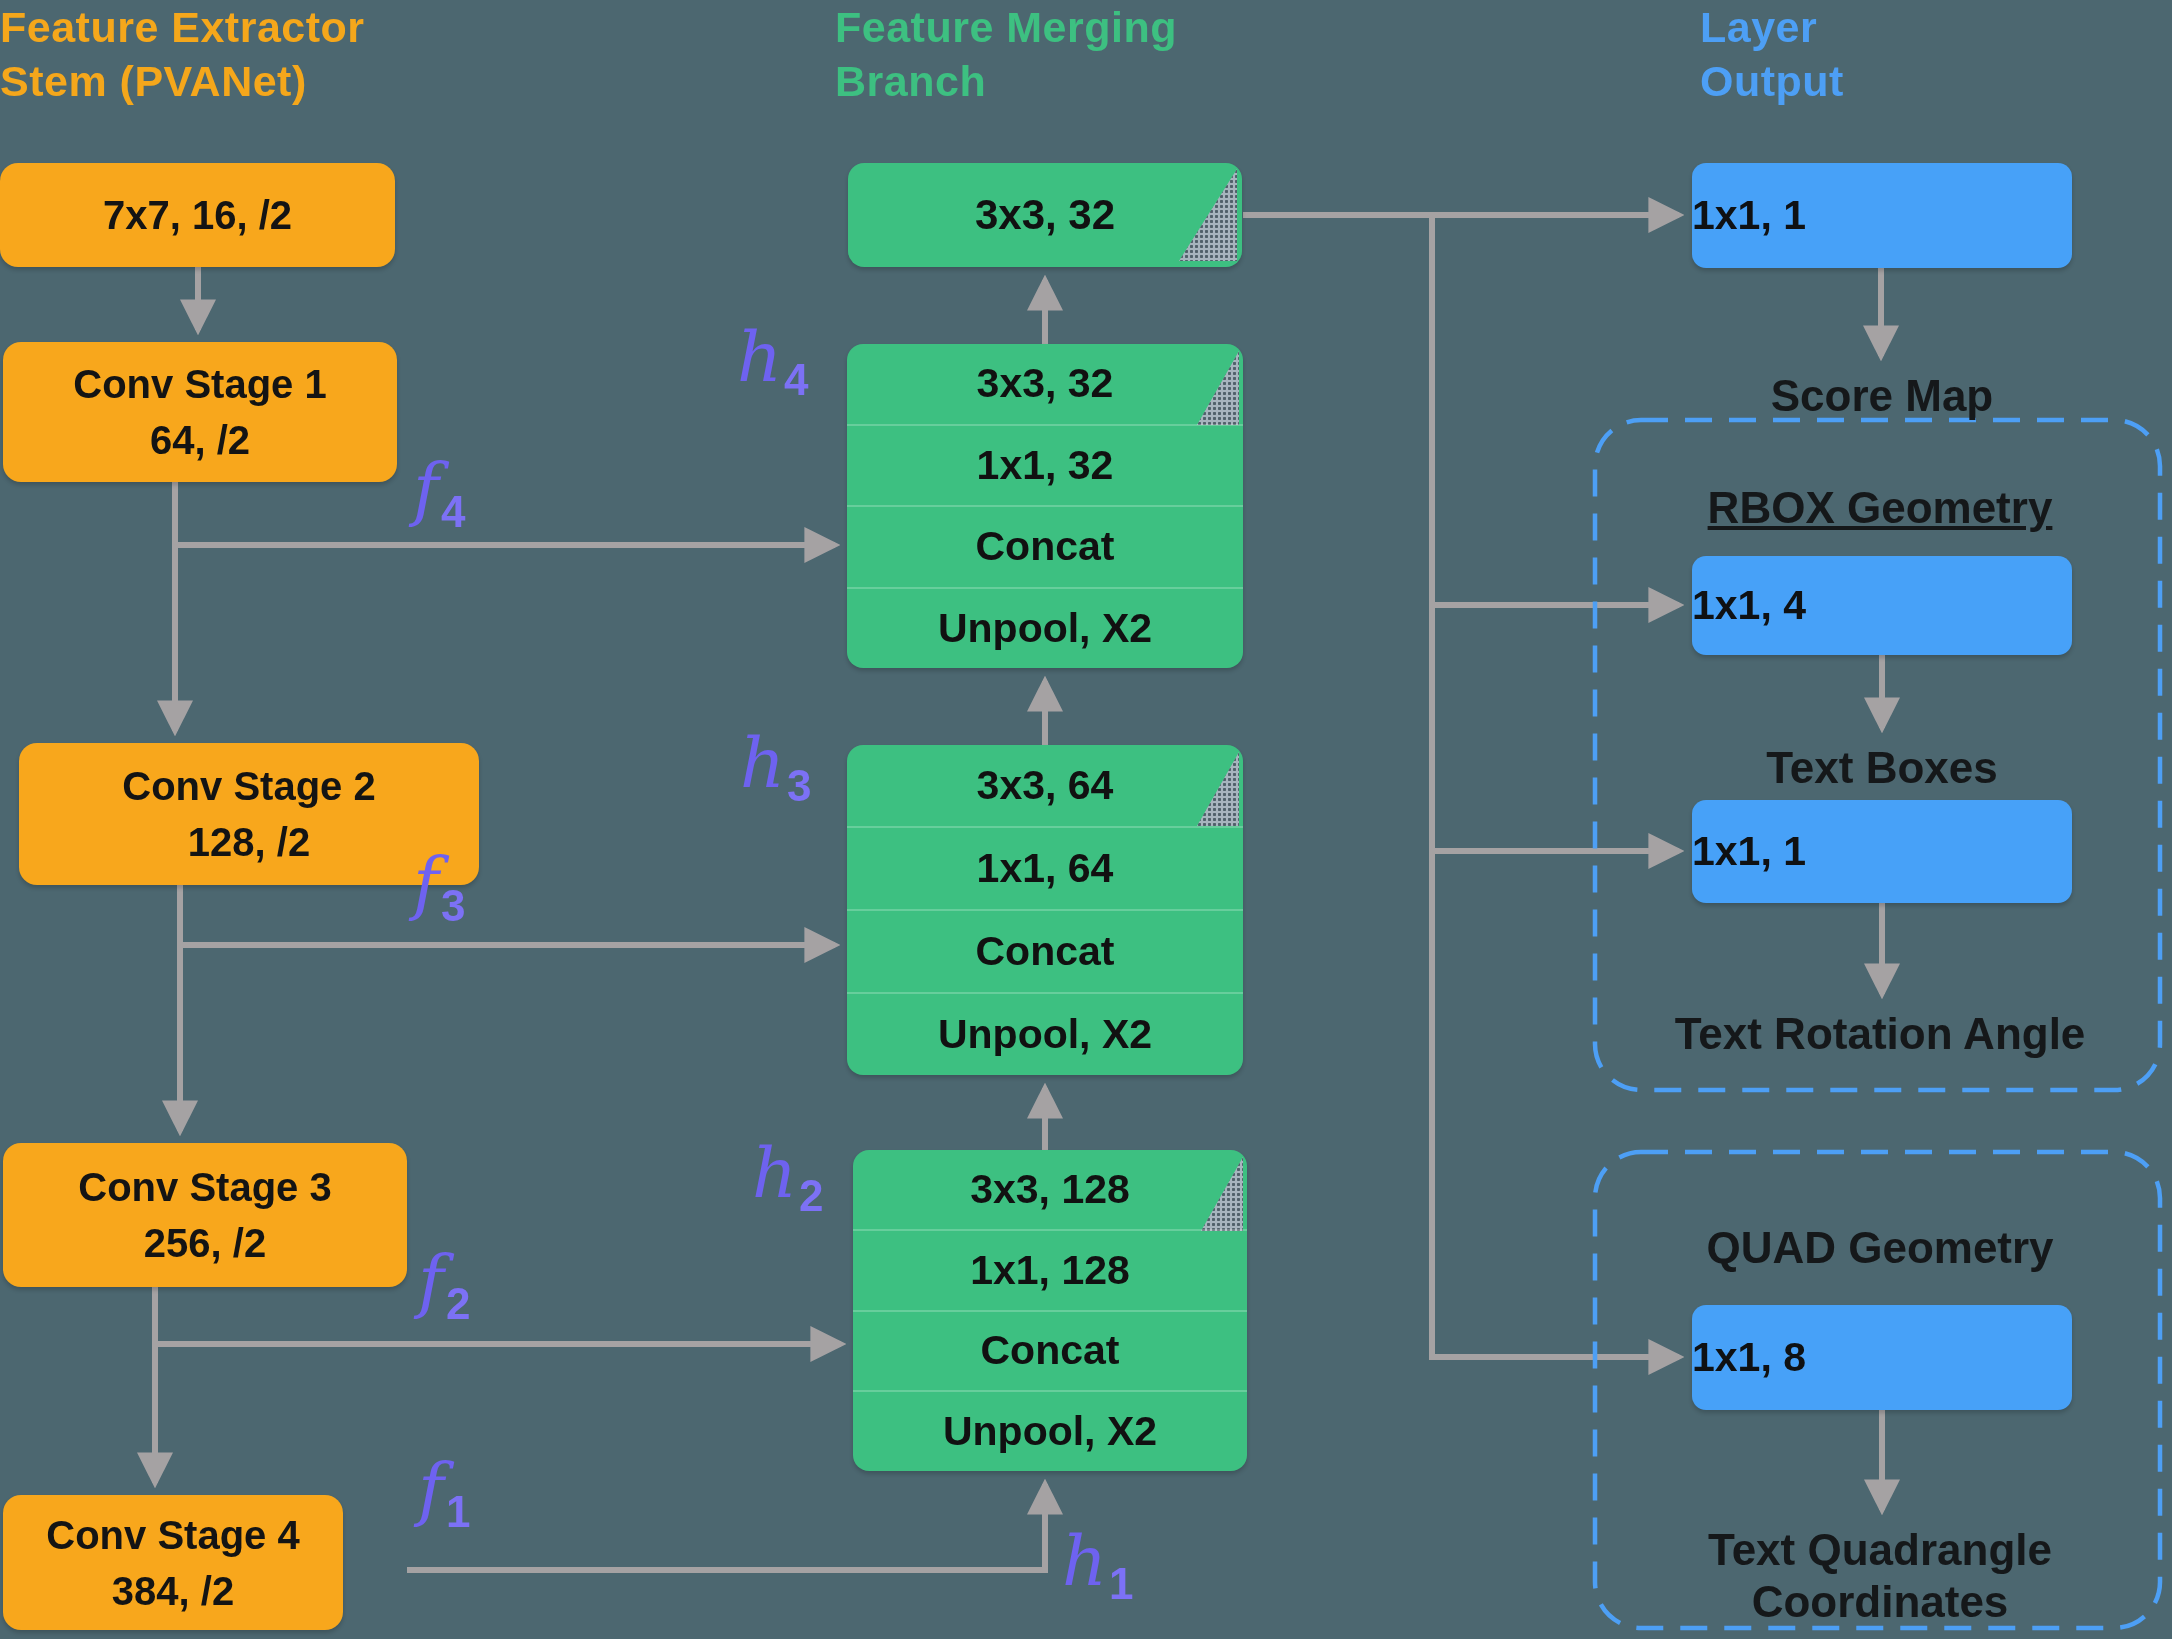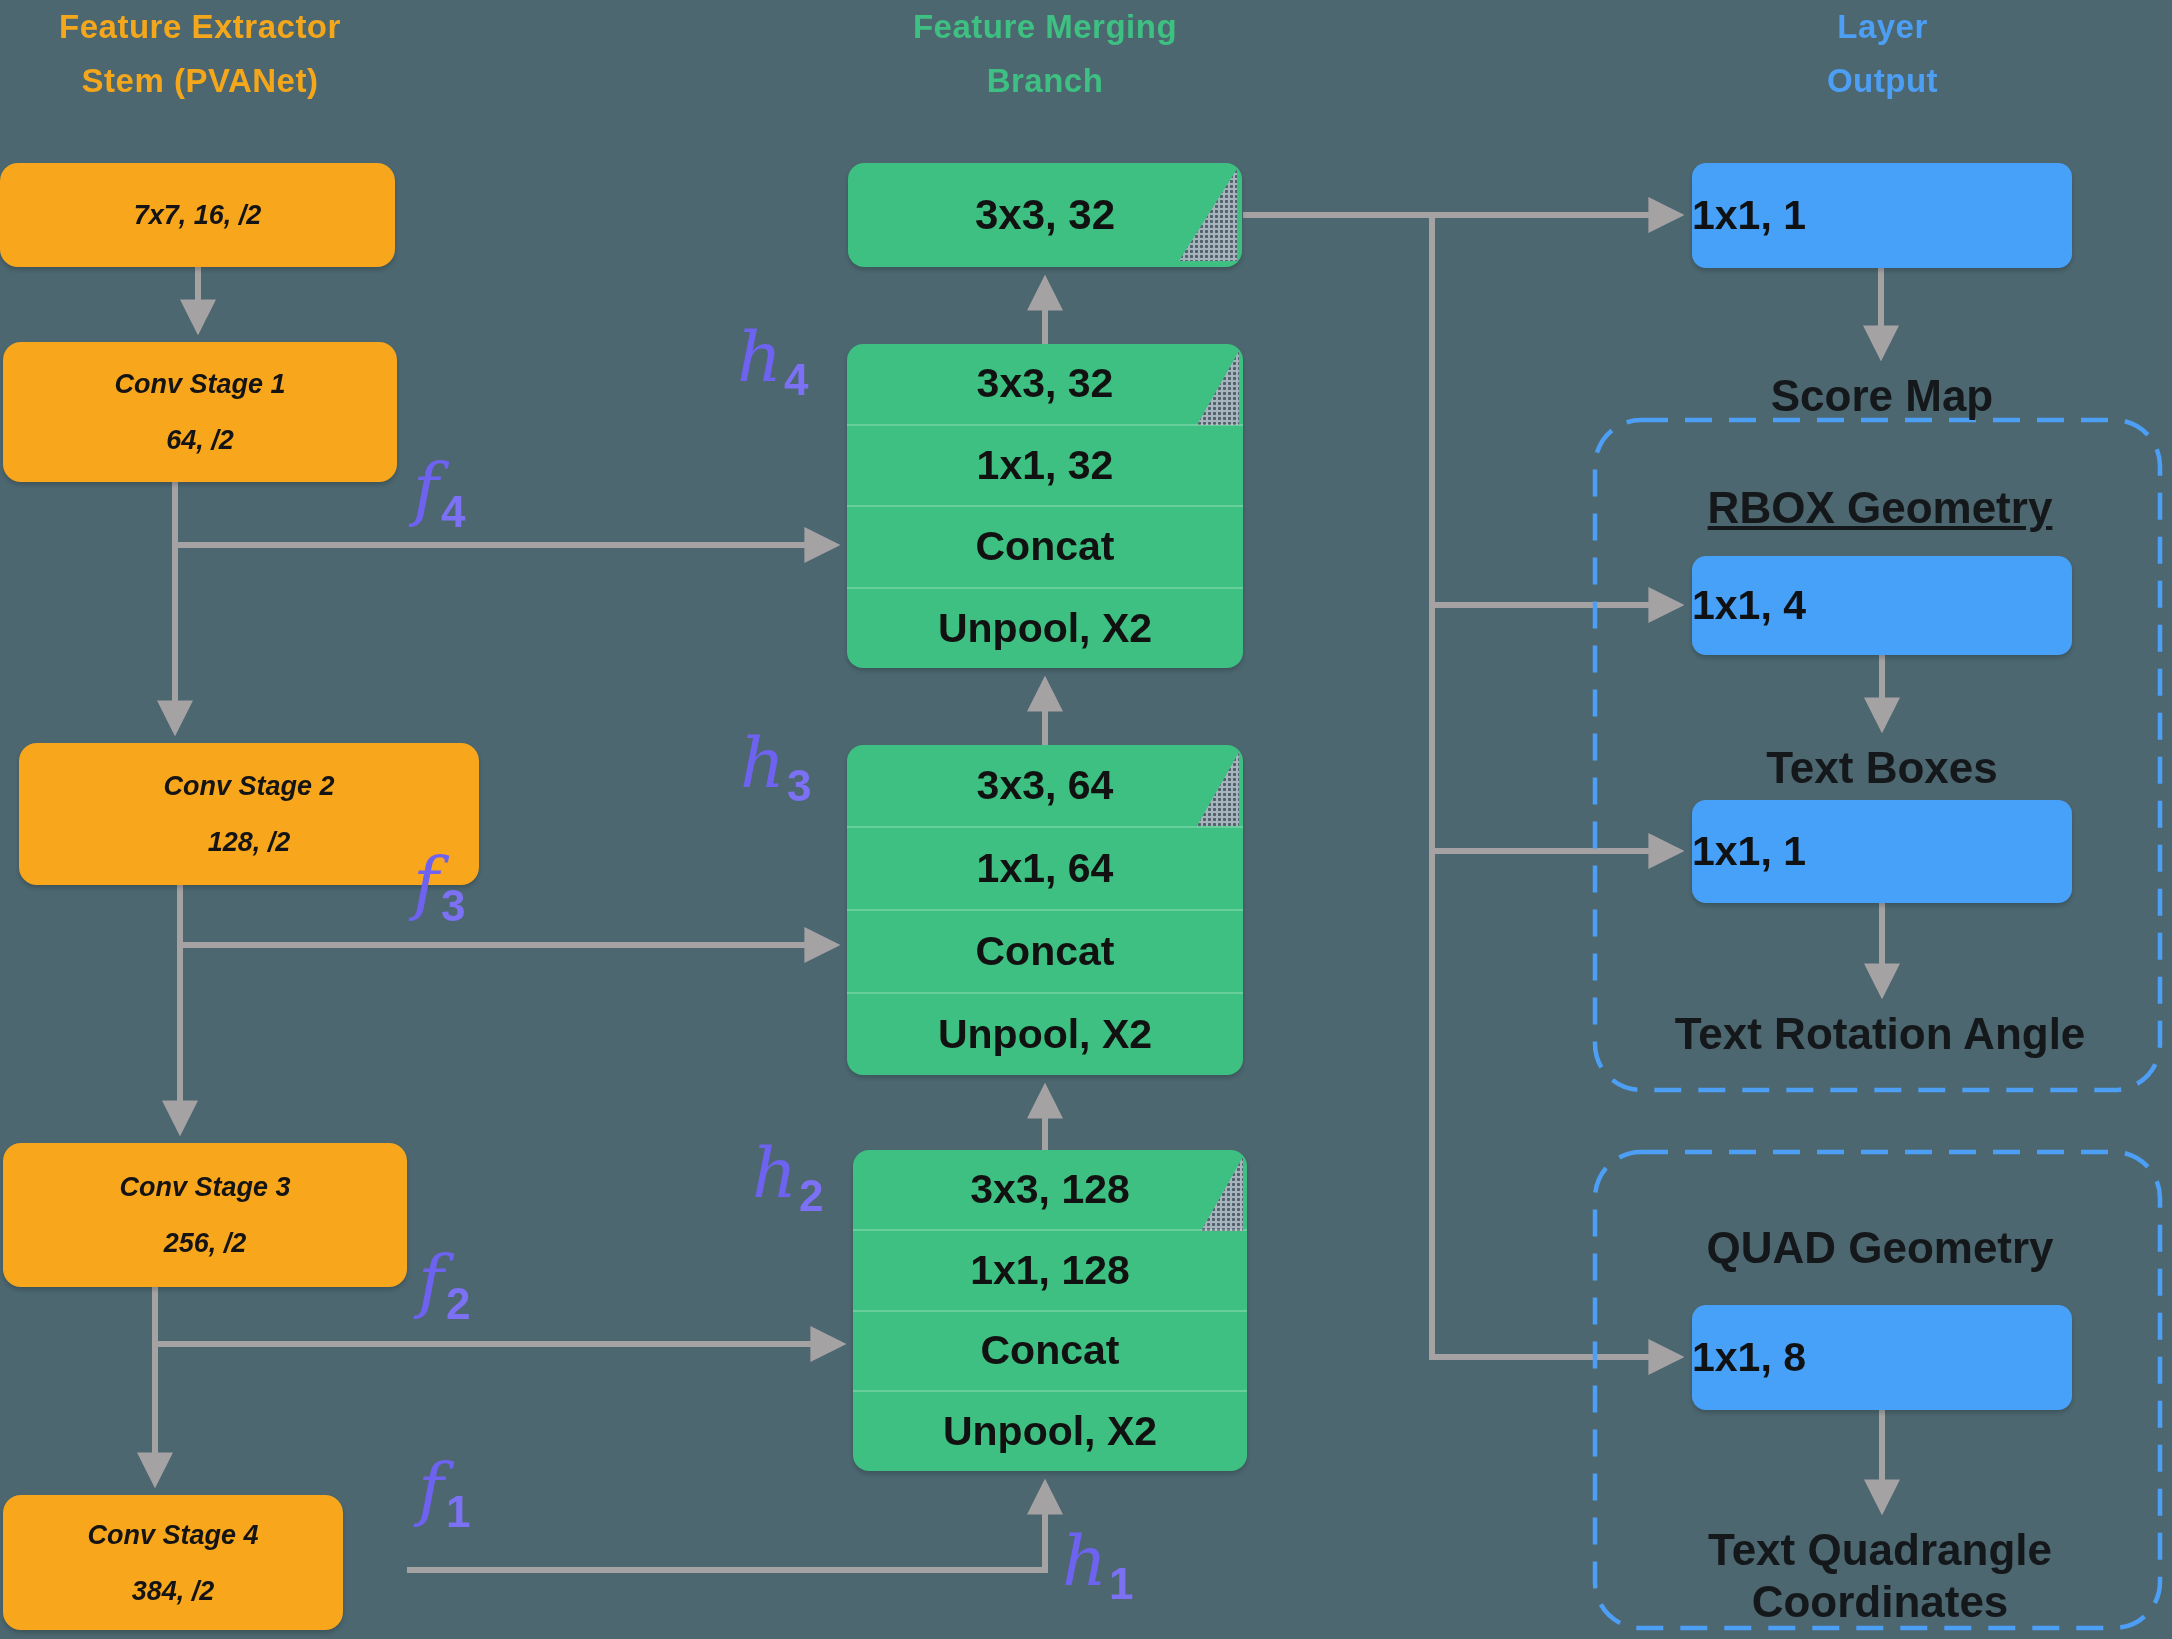--- a/index.html
+++ b/index.html
@@ -4,32 +4,31 @@
 <style>
   html,body { margin:0; padding:0; background:#4C6770; }
   .stage {
     position:relative; width:2172px; height:1639px; overflow:hidden;
     background:#4C6770;
     font-family:"Liberation Sans", sans-serif;
     -webkit-font-smoothing:antialiased;
   }
 
   
-  .hdr { position:absolute; text-align:center; font-weight:bold; font-size:33px; line-height:54px; letter-spacing:.5px; }
+  .hdr { position:absolute; font-weight:bold; font-size:43px; line-height:54px; letter-spacing:.5px; }
   .hdr-stem   { left:0;    top:8;  width:400px; color:#F5A71B; }
   .hdr-merge  { left:835px;top:8;  width:420px; color:#3DC081; }
   .hdr-output { left:1700px;top:8; width:365px; color:#4D9FF5; }
 
   
   .obox {
     position:absolute; background:#F8A71C; border-radius:18px;
     display:flex; flex-direction:column; align-items:center; justify-content:center;
-    color:#141414; font-weight:bold; font-size:27px; line-height:56px;
+    color:#141414; font-weight:bold; font-size:40px; line-height:56px;
     box-shadow:0 3px 4px rgba(0,0,0,.18);
-    font-style:italic;
   }
   .obox-1 { left:0;   top:163px;  width:395px; height:104px; }
   .obox-2 { left:3px; top:342px;  width:394px; height:140px; }
   .obox-3 { left:19px; top:743px;  width:460px; height:142px; }
   .obox-4 { left:3px; top:1143px; width:404px; height:144px; }
   .obox-5 { left:3px; top:1495px; width:340px; height:135px; }
 
   
   .gtop {
     position:absolute; left:848px; top:163px; width:394px; height:104px;

